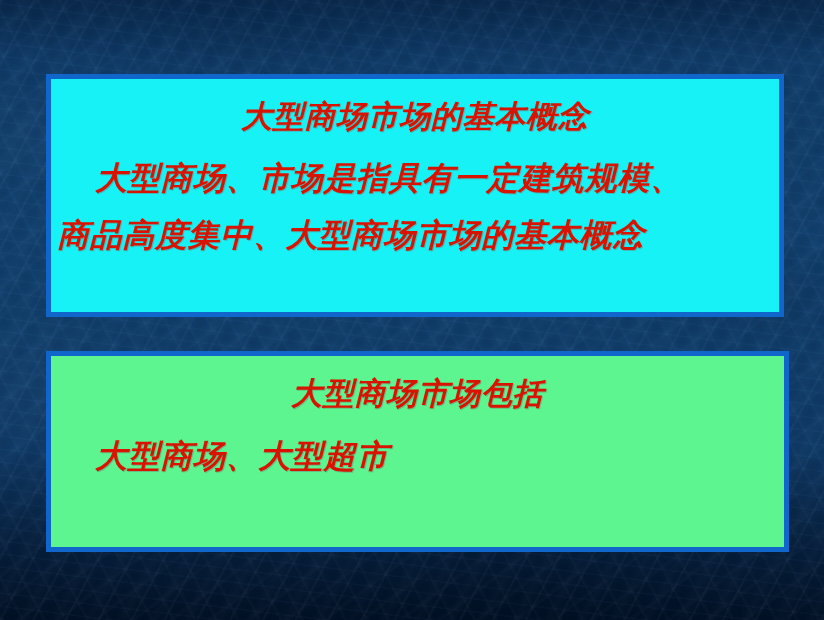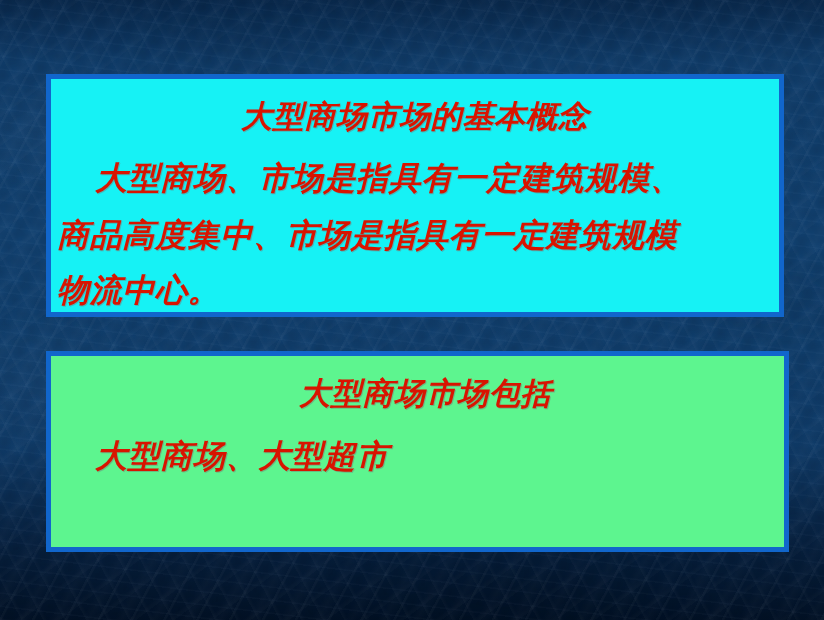--- a/index.html
+++ b/index.html
@@ -120,39 +120,38 @@
   .body-line {
     font-size: 32px;
     line-height: 1.0;
   }
   
   #concept-line-0 { position: absolute; left: 0;    top: 22px;  width: 100%; }
   #concept-line-1 { position: absolute; left: 44px; top: 83px;  }
   #concept-line-2 { position: absolute; left: 6px;  top: 140px; }
   #concept-line-3 { position: absolute; left: 6px;  top: 195px; }
   
-  #includes-line-0 { position: absolute; left: 0;    top: 22px;  width: 100%; padding-left: 8px; }
+  #includes-line-0 { position: absolute; left: 0;    top: 22px;  width: 100%; }
   #includes-line-1 { position: absolute; left: 44px; top: 84px;  }
   #includes-line-2 { position: absolute; left: 44px; top: 140px; }
 </style>
 </head>
 <body>
 
 <div id="slide">
 
   <div id="bg-texture-a"></div>
   <div id="bg-texture-b"></div>
   <div id="bg-texture-c"></div>
 
   <div class="panel" id="panel-concept">
     <div class="panel-inner">
       <div class="line heading-line" id="concept-line-0">大型商场市场的基本概念</div>
       <div class="line body-line" id="concept-line-1">大型商场、市场是指具有一定建筑规模、</div>
-      <div class="line body-line" id="concept-line-2">商品高度集中、市场是指具有一定建筑规模</div>
-      <div class="line body-line" id="concept-line-3">物流中心。</div>
+      <div class="line body-line" id="concept-line-2">商品高度集中、大型商场市场的基本概念</div>
     </div>
   </div>
 
   <div class="panel" id="panel-includes">
     <div class="panel-inner">
       <div class="line heading-line" id="includes-line-0">大型商场市场包括</div>
       <div class="line body-line" id="includes-line-1">大型商场、大型超市</div>
     </div>
   </div>
 

